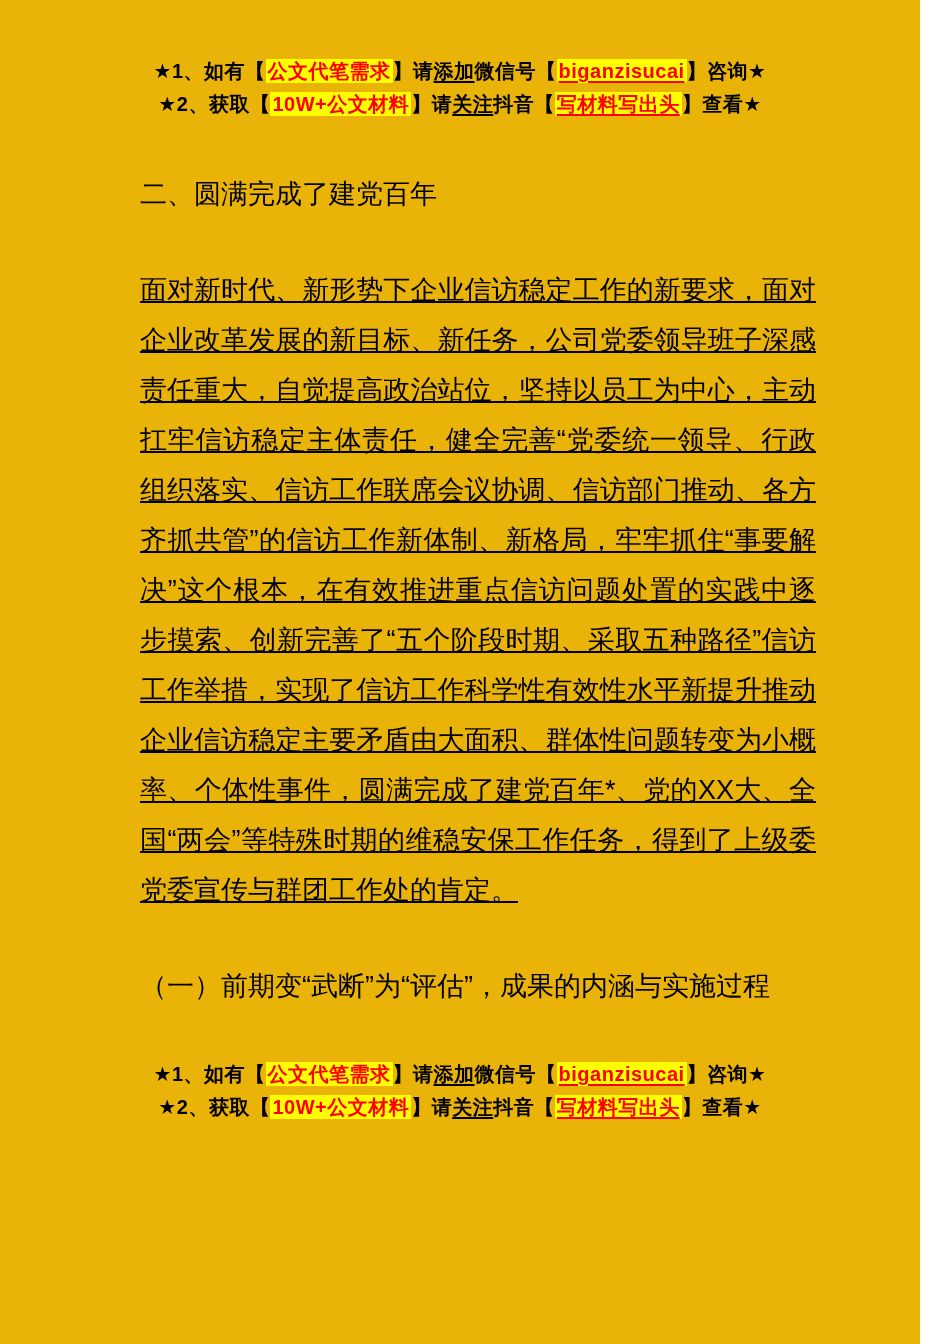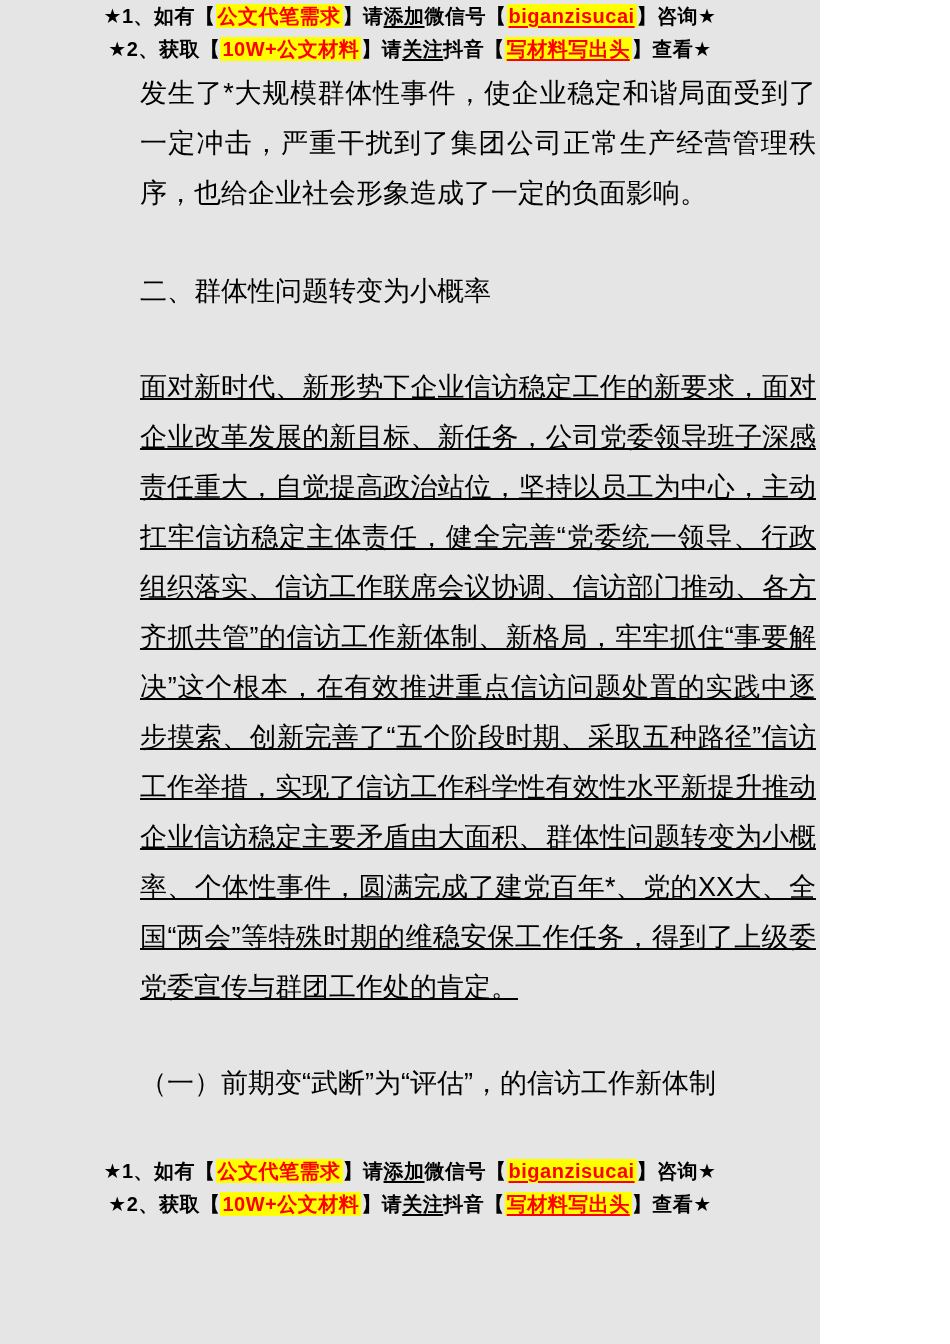--- a/index.html
+++ b/index.html
@@ -8,24 +8,25 @@
     background: #ffffff;
   }
   body {
     width: 950px;
     min-height: 1344px;
     font-family: "Liberation Sans", "DejaVu Sans", sans-serif;
     color: #000000;
   }
   .page {
     box-sizing: border-box;
-    width: 820px;
+    width: 920px;
     min-height: 1344px;
+    padding-top: 55px;
     padding-bottom: 60px;
-    background: #e5e5e5;
+    background: #eab308;
   }
   
   .promo {
     text-align: center;
     font-weight: bold;
     font-size: 20px;
     line-height: 33px;
     letter-spacing: 0.5px;
     white-space: nowrap;
   }
@@ -77,24 +78,23 @@
 <body>
 
 <div class="page">
 
   <div class="promo promo-header">
     <div class="promo-line"><span>★1、如有【</span><span class="hl">公文代笔需求</span><span>】请</span><span class="ul">添加</span><span>微信号【</span><span class="hl hl-ul">biganzisucai</span><span>】咨询★</span></div>
     <div class="promo-line"><span>★2、获取【</span><span class="hl">10W+公文材料</span><span>】请</span><span class="ul">关注</span><span>抖音【</span><span class="hl hl-ul">写材料写出头</span><span>】查看★</span></div>
   </div>
 
   <div class="content">
-    <p class="body-para para-intro">发生了*大规模群体性事件，使企业稳定和谐局面受到了一定冲击，严重干扰到了集团公司正常生产经营管理秩序，也给企业社会形象造成了一定的负面影响。</p>
-    <h2 class="section-heading">二、群体性问题转变为小概率</h2>
+    <h2 class="section-heading">二、圆满完成了建党百年</h2>
     <p class="body-para para-main">面对新时代、新形势下企业信访稳定工作的新要求，面对企业改革发展的新目标、新任务，公司党委领导班子深感责任重大，自觉提高政治站位，坚持以员工为中心，主动扛牢信访稳定主体责任，健全完善“党委统一领导、行政组织落实、信访工作联席会议协调、信访部门推动、各方齐抓共管”的信访工作新体制、新格局，牢牢抓住“事要解决”这个根本，在有效推进重点信访问题处置的实践中逐步摸索、创新完善了“五个阶段时期、采取五种路径”信访工作举措，实现了信访工作科学性有效性水平新提升推动企业信访稳定主要矛盾由大面积、群体性问题转变为小概率、个体性事件，圆满完成了建党百年*、党的XX大、全国“两会”等特殊时期的维稳安保工作任务，得到了上级委党委宣传与群团工作处的肯定。</p>
-    <h3 class="subsection-heading">（一）前期变“武断”为“评估”，的信访工作新体制</h3>
+    <h3 class="subsection-heading">（一）前期变“武断”为“评估”，成果的内涵与实施过程</h3>
   </div>
 
   <div class="promo promo-footer">
     <div class="promo-line"><span>★1、如有【</span><span class="hl">公文代笔需求</span><span>】请</span><span class="ul">添加</span><span>微信号【</span><span class="hl hl-ul">biganzisucai</span><span>】咨询★</span></div>
     <div class="promo-line"><span>★2、获取【</span><span class="hl">10W+公文材料</span><span>】请</span><span class="ul">关注</span><span>抖音【</span><span class="hl hl-ul">写材料写出头</span><span>】查看★</span></div>
   </div>
 
 </div>
 
 </body></html>

